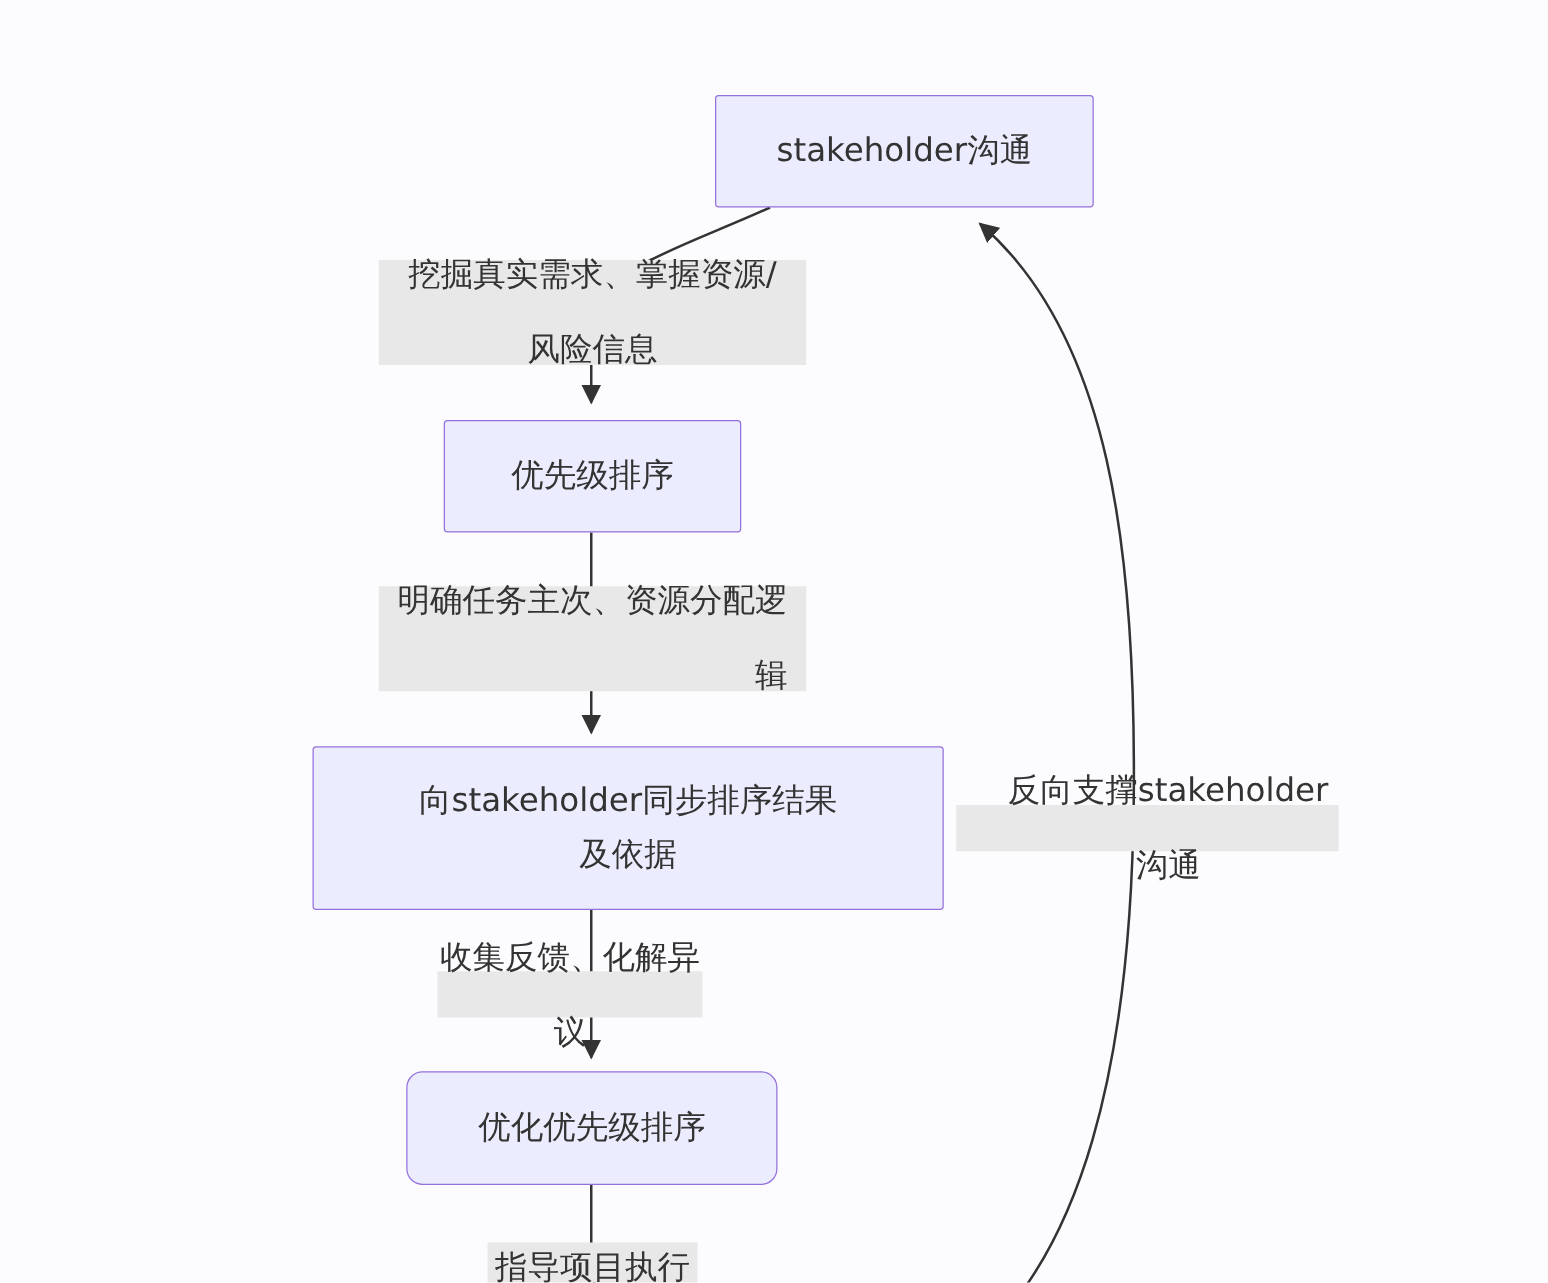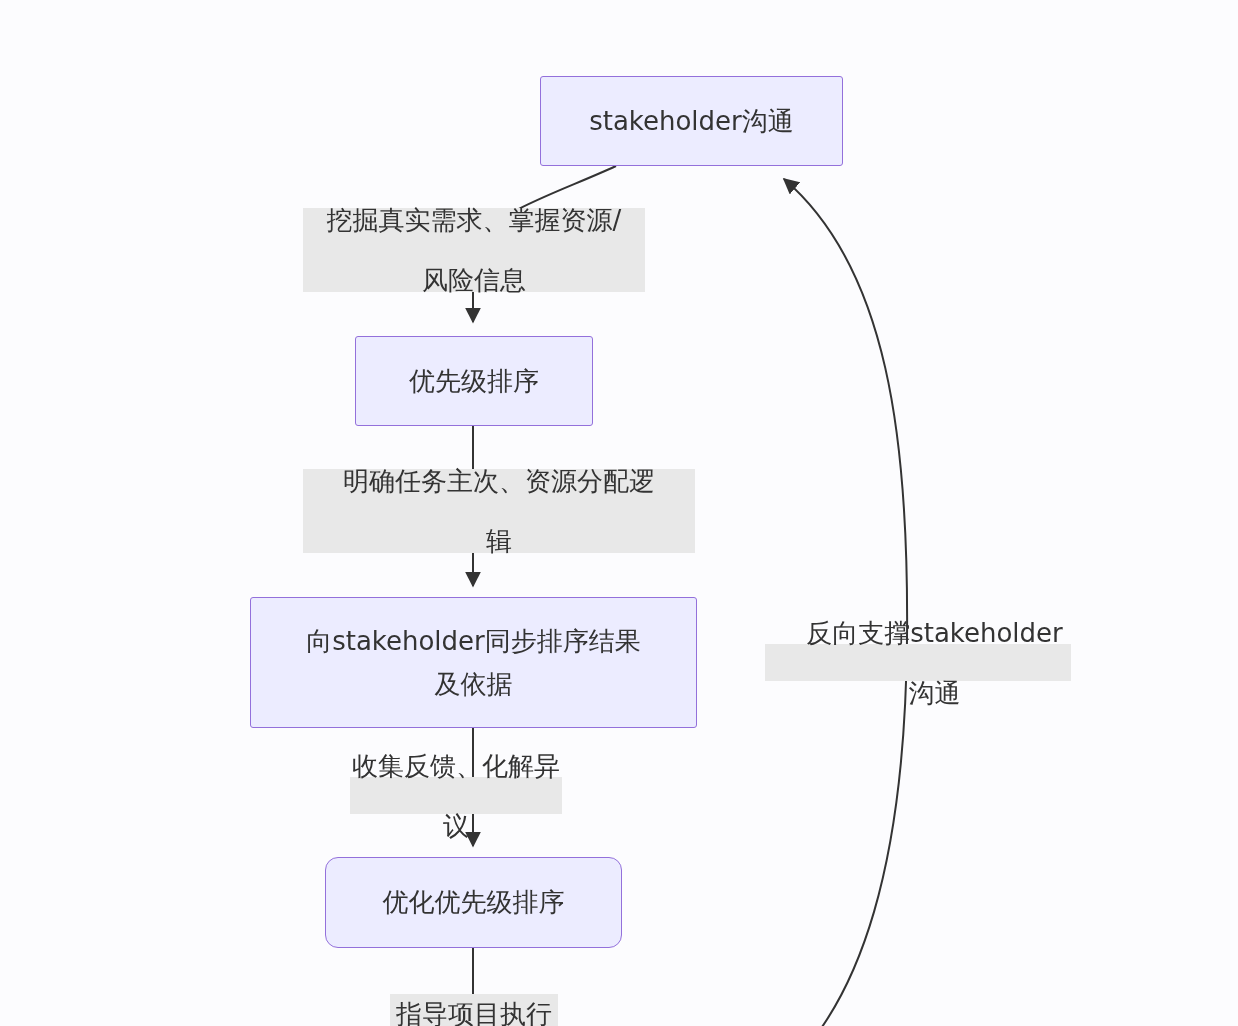--- a/index.html
+++ b/index.html
@@ -69,39 +69,39 @@
       <marker id="arrow" viewBox="0 0 10 10" refX="9" refY="5" markerWidth="8" markerHeight="8" orient="auto-start-reverse">
         <path d="M0,0 L10,5 L0,10 z"></path>
       </marker>
     </defs>
     <path class="edge" d="M616,166 C560,192 492,212 473,246 L473,322" marker-end="url(#arrow)"></path>
     <path class="edge" d="M473,426 L473,586" marker-end="url(#arrow)"></path>
     <path class="edge" d="M473,728 L473,846" marker-end="url(#arrow)"></path>
     <path class="edge" d="M473,948 L473,1000 C473,1120 620,1180 760,1090 C870,1015 905,840 907,640 C909,440 888,268 784,179" marker-end="url(#arrow)"></path>
   </svg>
 
-  <div class="node" style="left:540px; top:76px; width:303px; height:90px;">
+  <div class="node" style="left:572px; top:76px; width:303px; height:90px;">
     <span>stakeholder沟通</span>
   </div>
 
   <div class="edge-label" style="left:303px; top:208px; width:342px; height:84px;">
     <span>挖掘真实需求、掌握资源/
 风险信息</span>
   </div>
 
   <div class="node" style="left:355px; top:336px; width:238px; height:90px;">
     <span>优先级排序</span>
   </div>
 
-  <div class="edge-label" style="left:303px; top:469px; width:392px; height:84px;">
+  <div class="edge-label" style="left:303px; top:469px; width:342px; height:84px;text-align:right;">
     <span>明确任务主次、资源分配逻
 辑</span>
   </div>
 
-  <div class="node" style="left:250px; top:597px; width:447px; height:131px;">
+  <div class="node" style="left:250px; top:597px; width:505px; height:131px;">
     <span>向stakeholder同步排序结果
 及依据</span>
   </div>
 
   <div class="edge-label" style="left:350px; top:777px; width:212px; height:37px;">
     <span>收集反馈、化解异议</span>
   </div>
 
   <div class="node" style="left:325px; top:857px; width:297px; height:91px;border-radius:13px;">
     <span>优化优先级排序</span>

